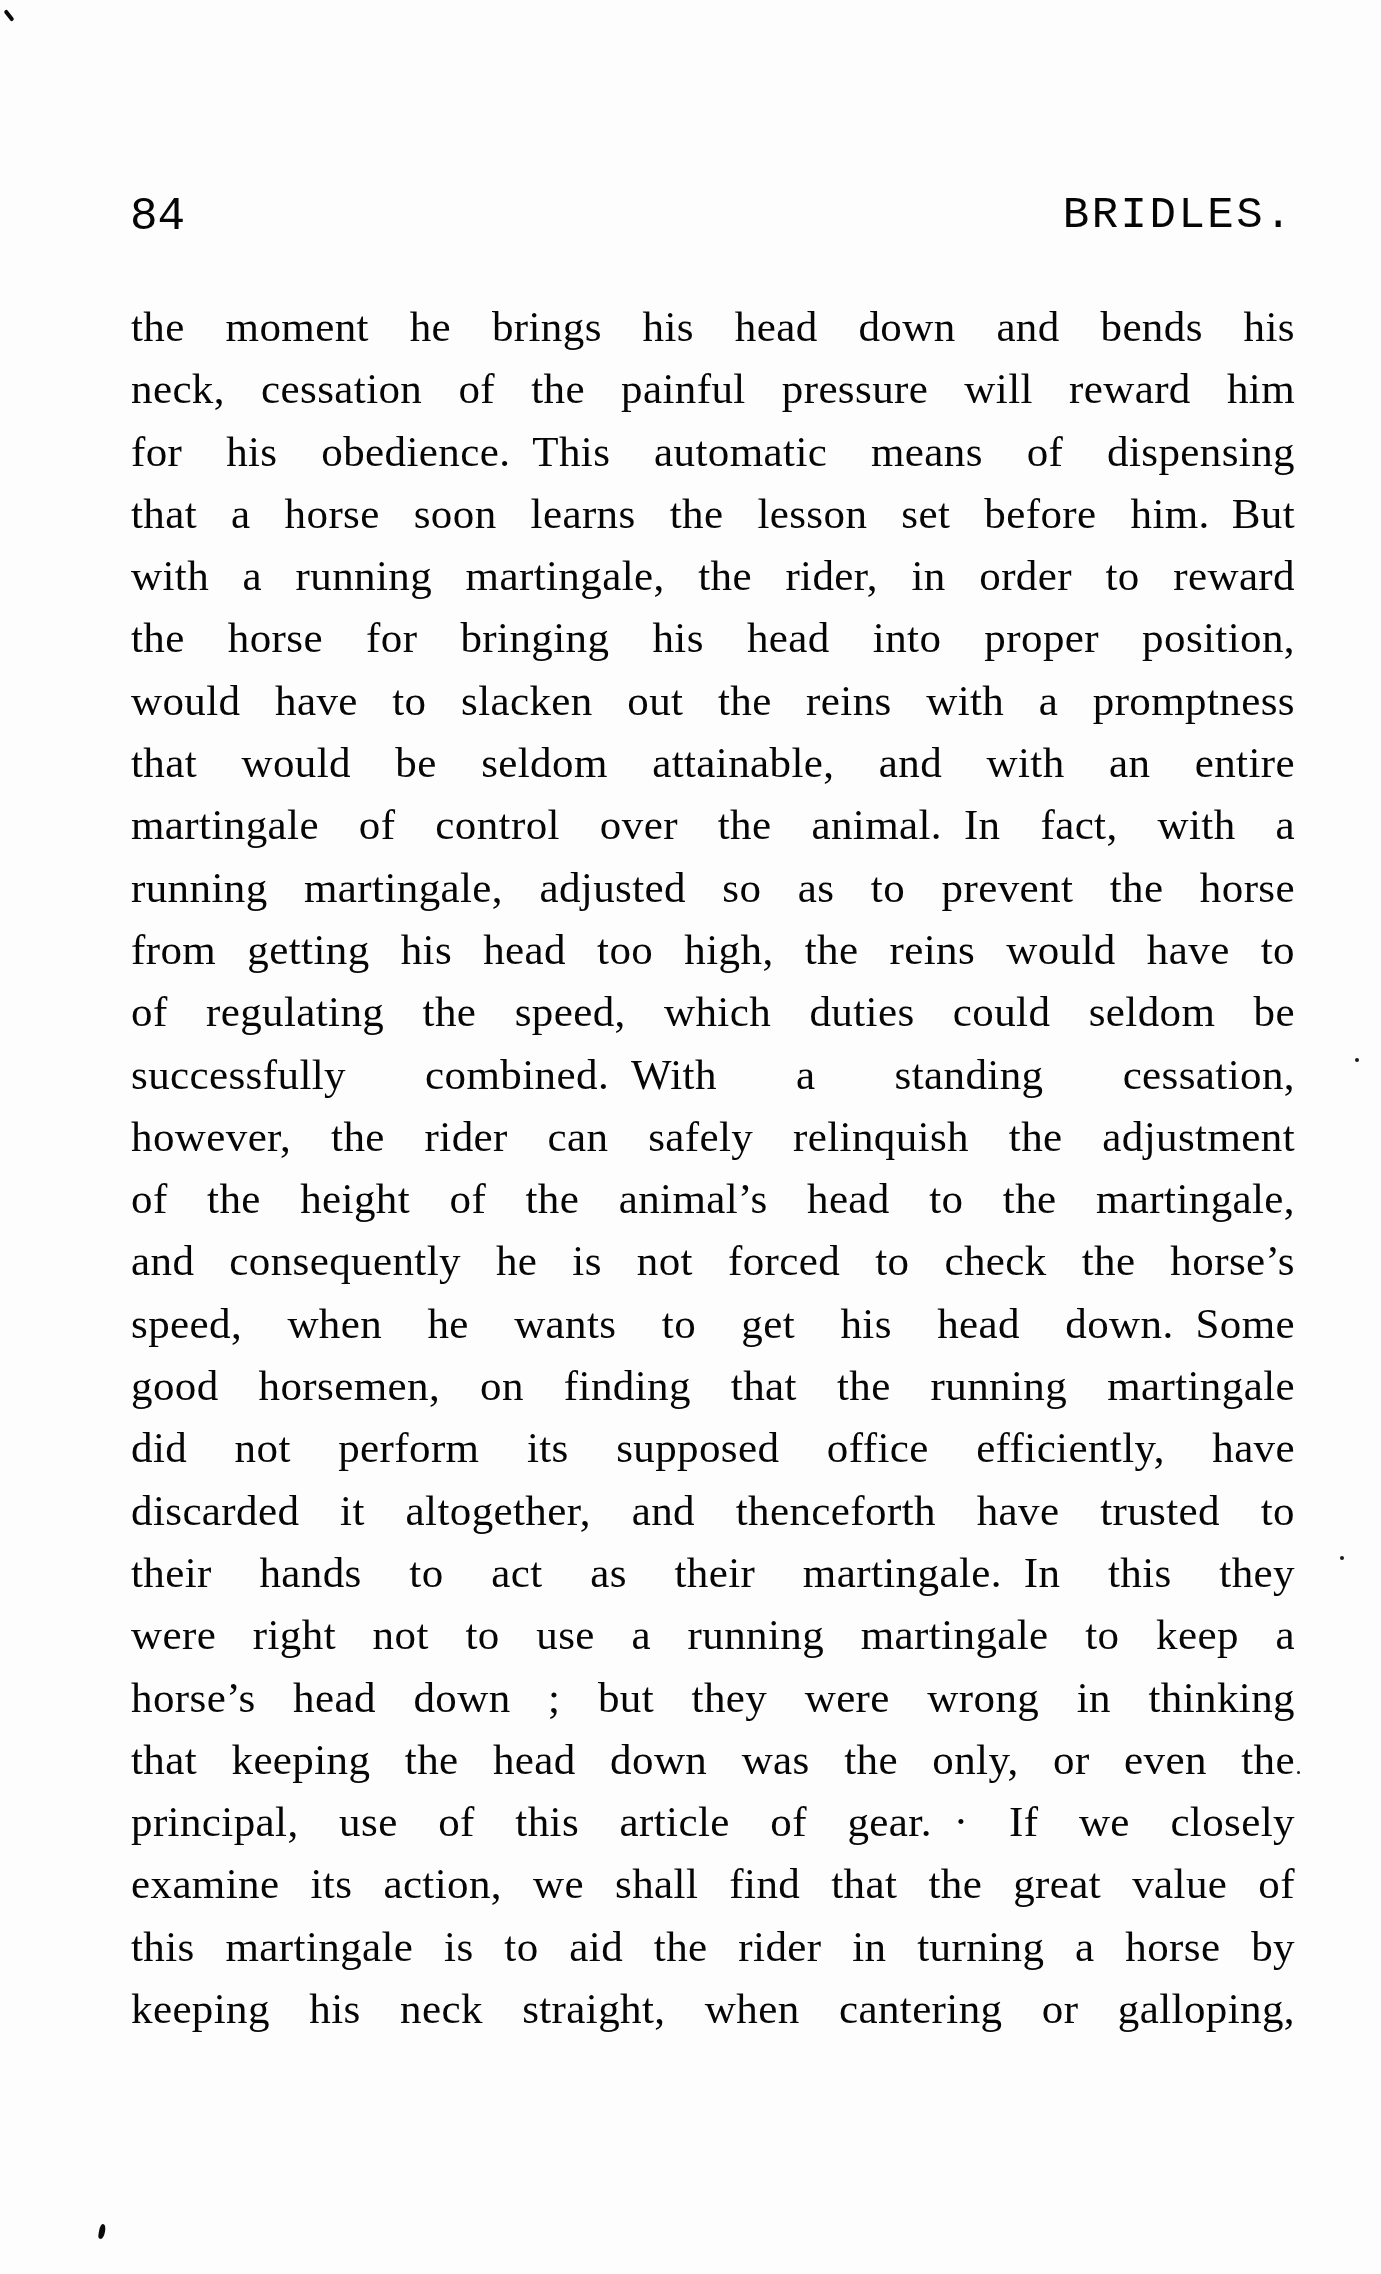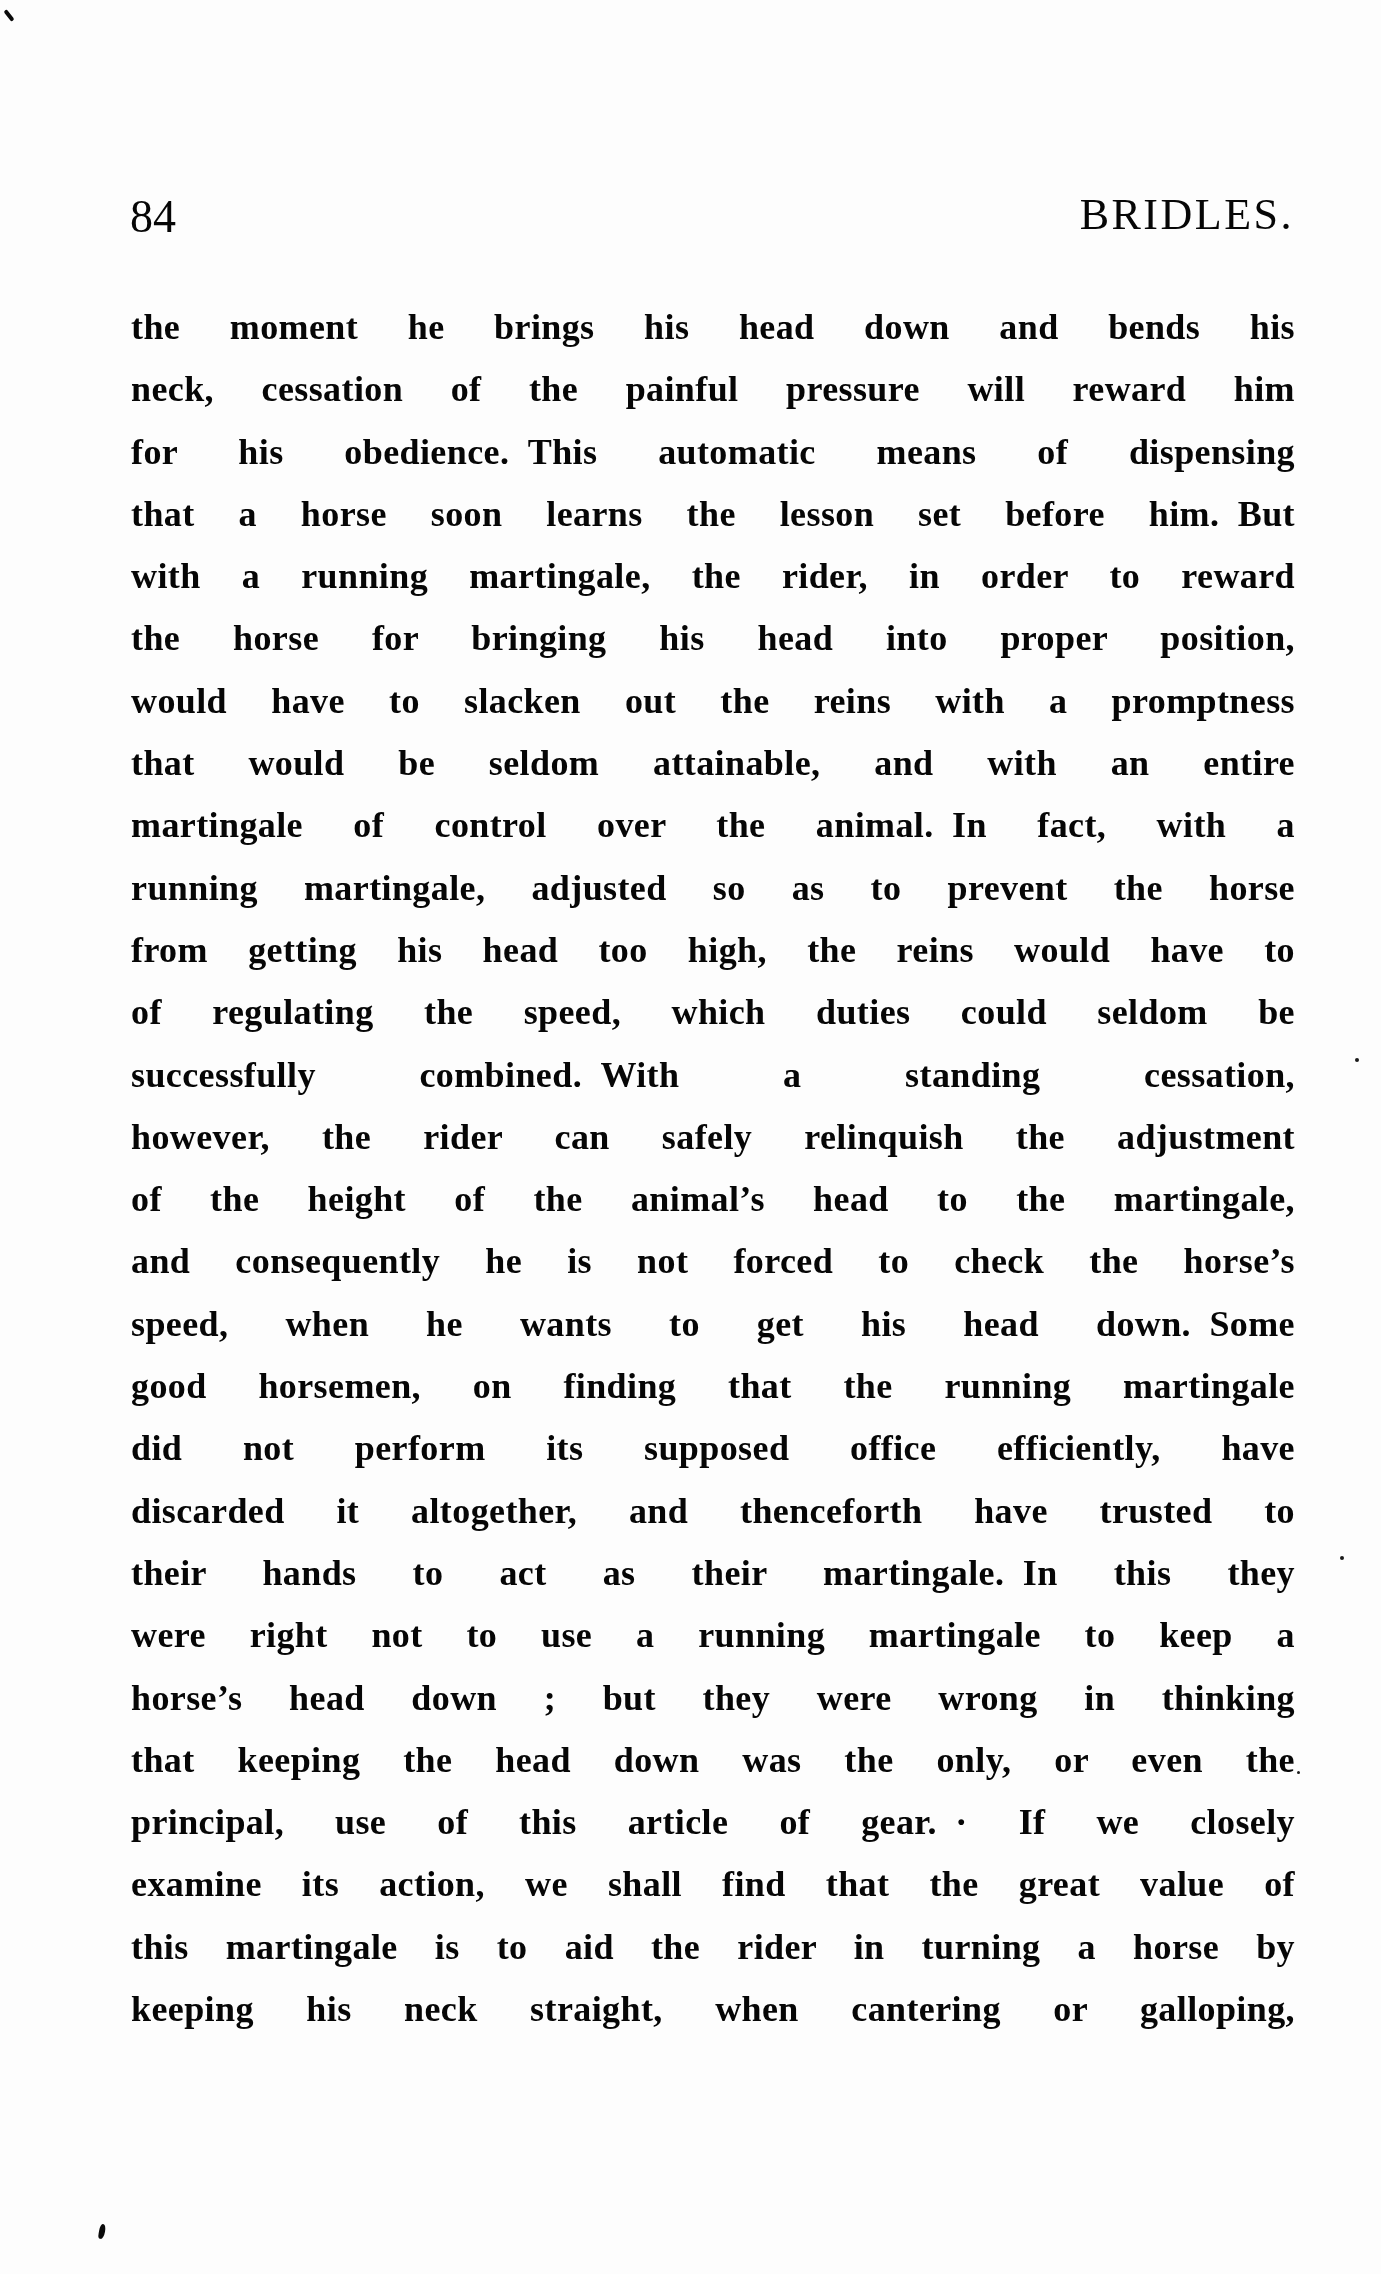--- a/index.html
+++ b/index.html
@@ -10,47 +10,46 @@
     color: #060606;
   }
   .page {
     position: relative;
     width: 1381px; height: 2274px;
     background: #fdfdfd;
     overflow: hidden;
   }
   .header {
     position: absolute;
-    top: 184px; left: 130px; width: 1164px; height: 64px;
+    top: 184px; left: 130px; width: 1164px; height: 64px; font-family: Liberation Mono, monospace;
   }
   .pagenum {
     position: absolute; left: 0; top: 2px;
     font-size: 46px; line-height: 62px;
   }
   .title {
     position: absolute; left: 0; right: 0; top: 0;
     text-align: right;
     font-size: 44px; line-height: 62px;
     letter-spacing: 2.5px;
   }
   .text-block {
     position: absolute;
     top: 296px; left: 131px; width: 1164px;
   }
   .line {
     height: 62.3px;
     line-height: 62.3px;
-    font-size: 36px;
+    font-size: 43px;
     letter-spacing: 0.4px;
     text-align: justify;
     text-align-last: justify;
     -moz-text-align-last: justify;
     overflow: hidden;
     white-space: nowrap;
-    font-weight: bold;
   }
   .artifact { position: absolute; background: #0a0a0a; }
   .tick-top-left {
     left: 7px; top: 9px; width: 4px; height: 13px;
     border-radius: 2px; transform: rotate(-38deg);
   }
   .comma-bottom-left {
     left: 99px; top: 2224px; width: 6px; height: 15px;
     border-radius: 50% 50% 60% 40% / 55% 55% 60% 40%;
     transform: rotate(10deg);

